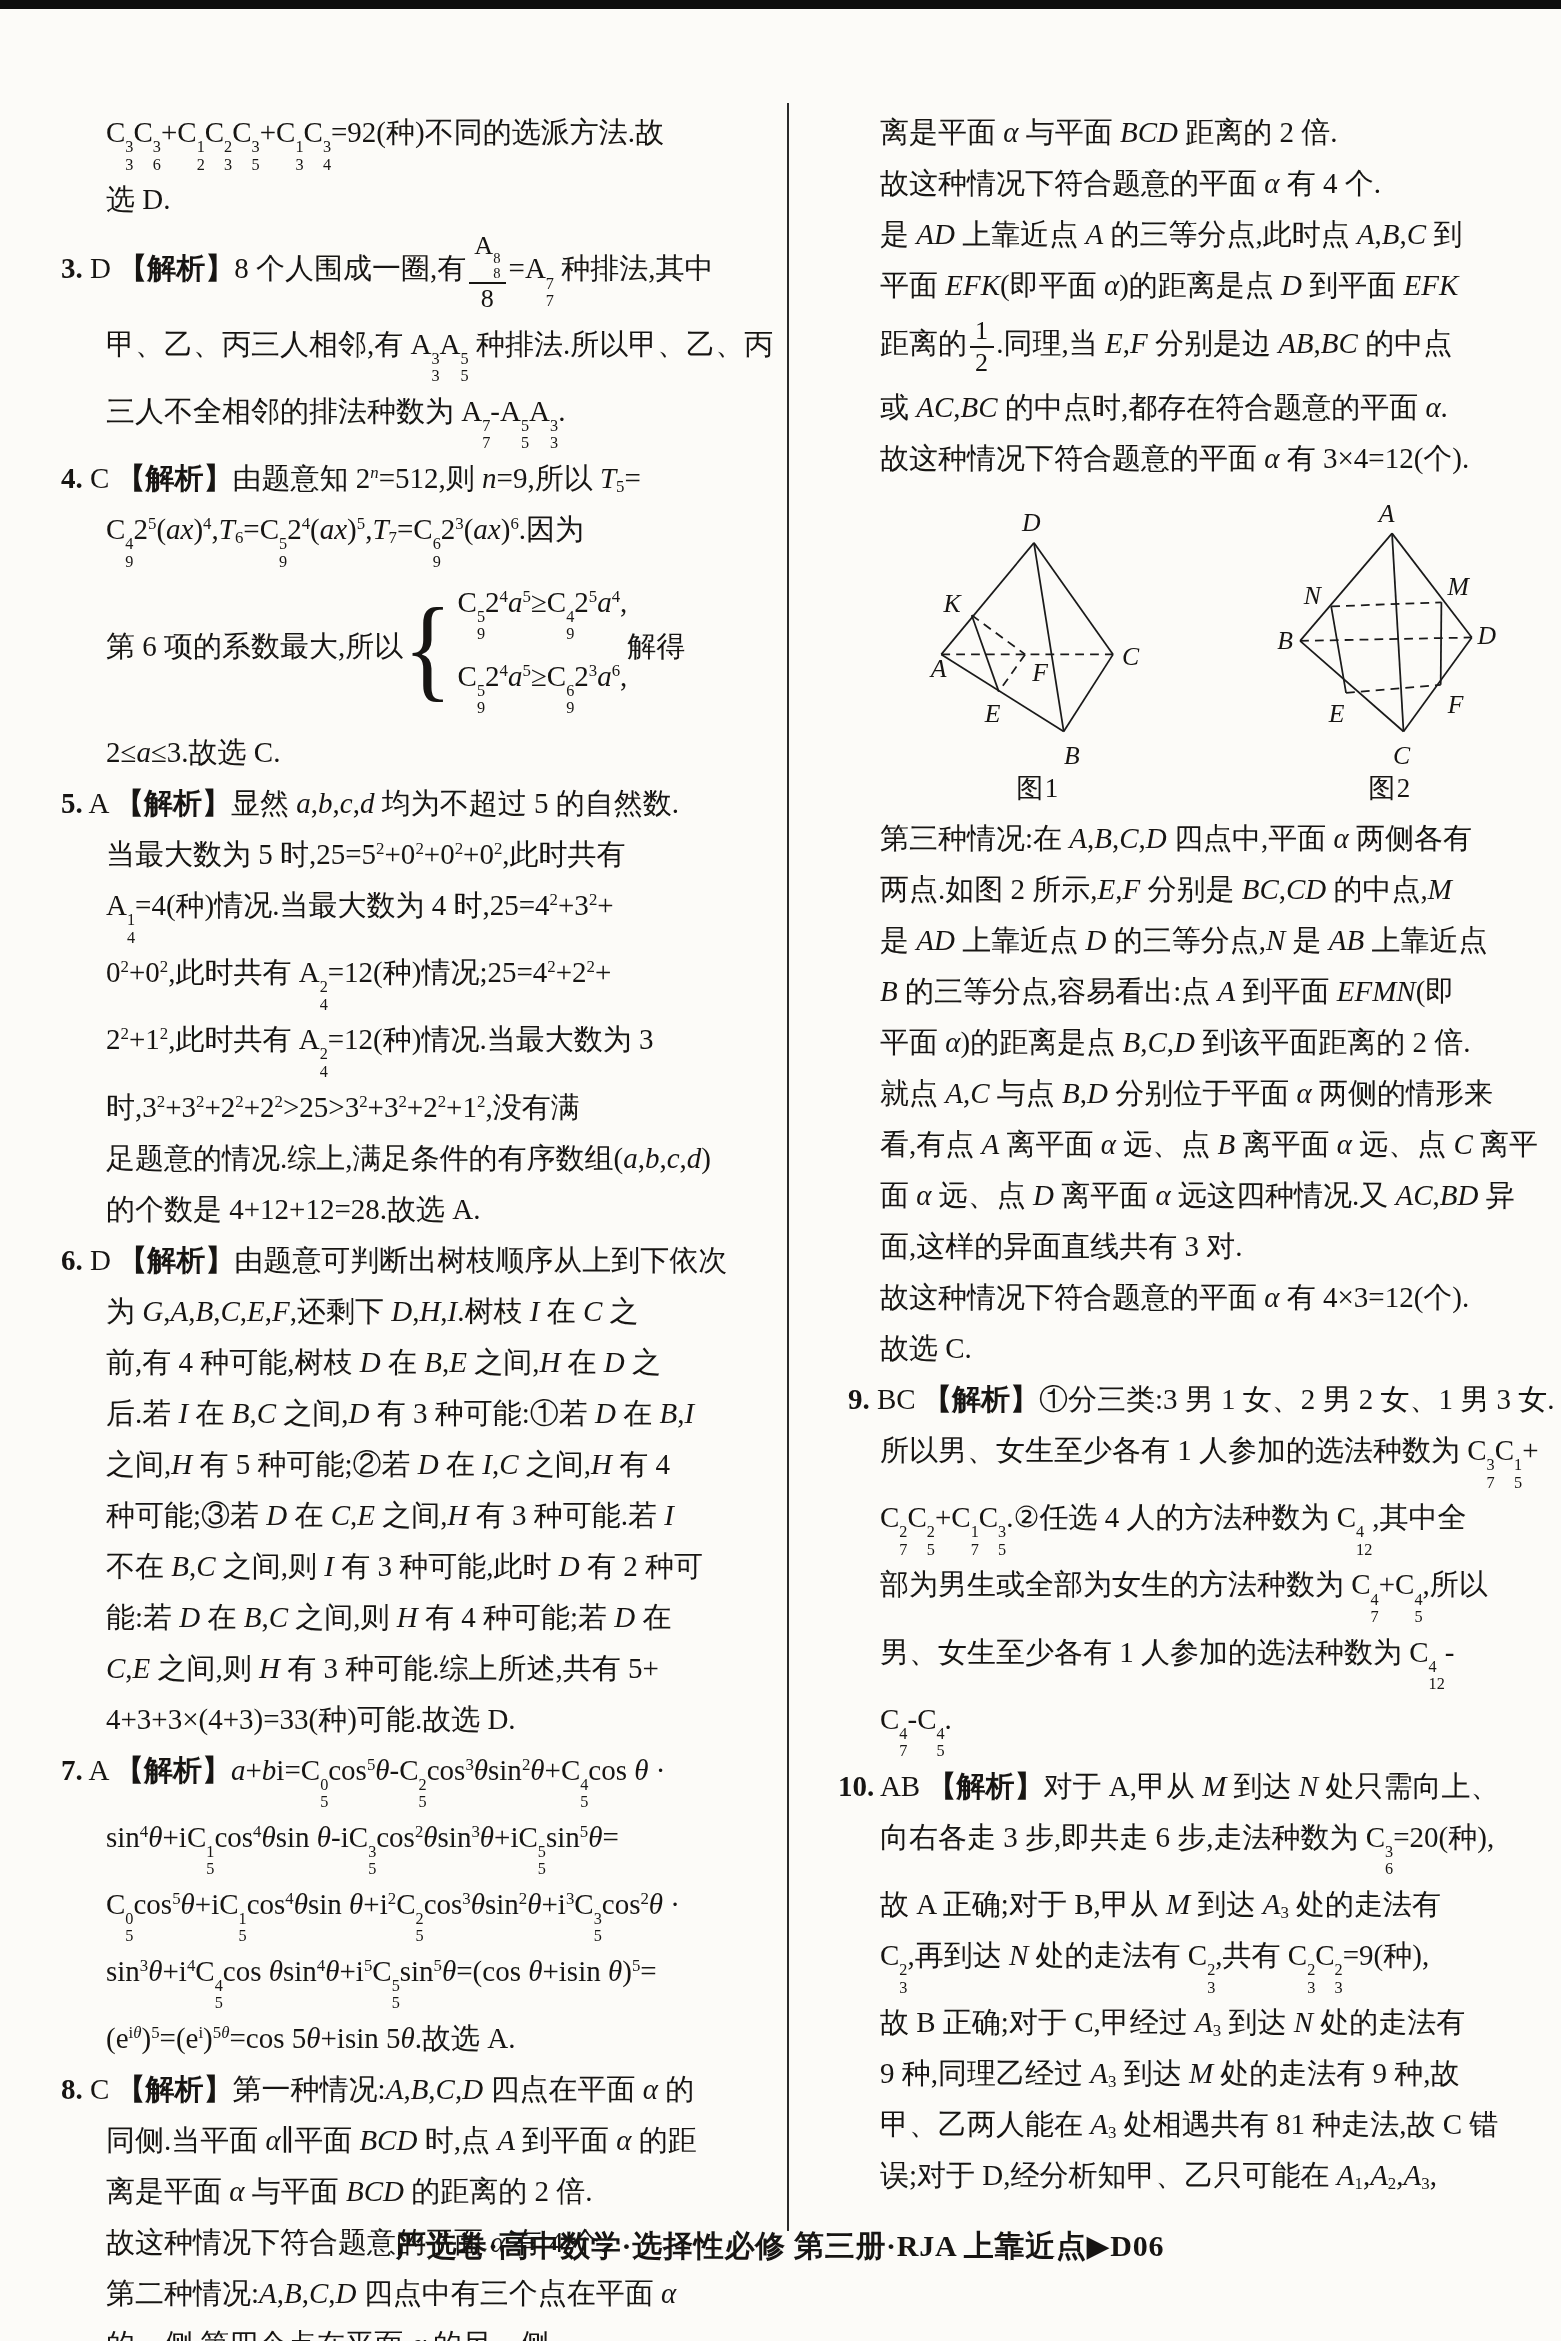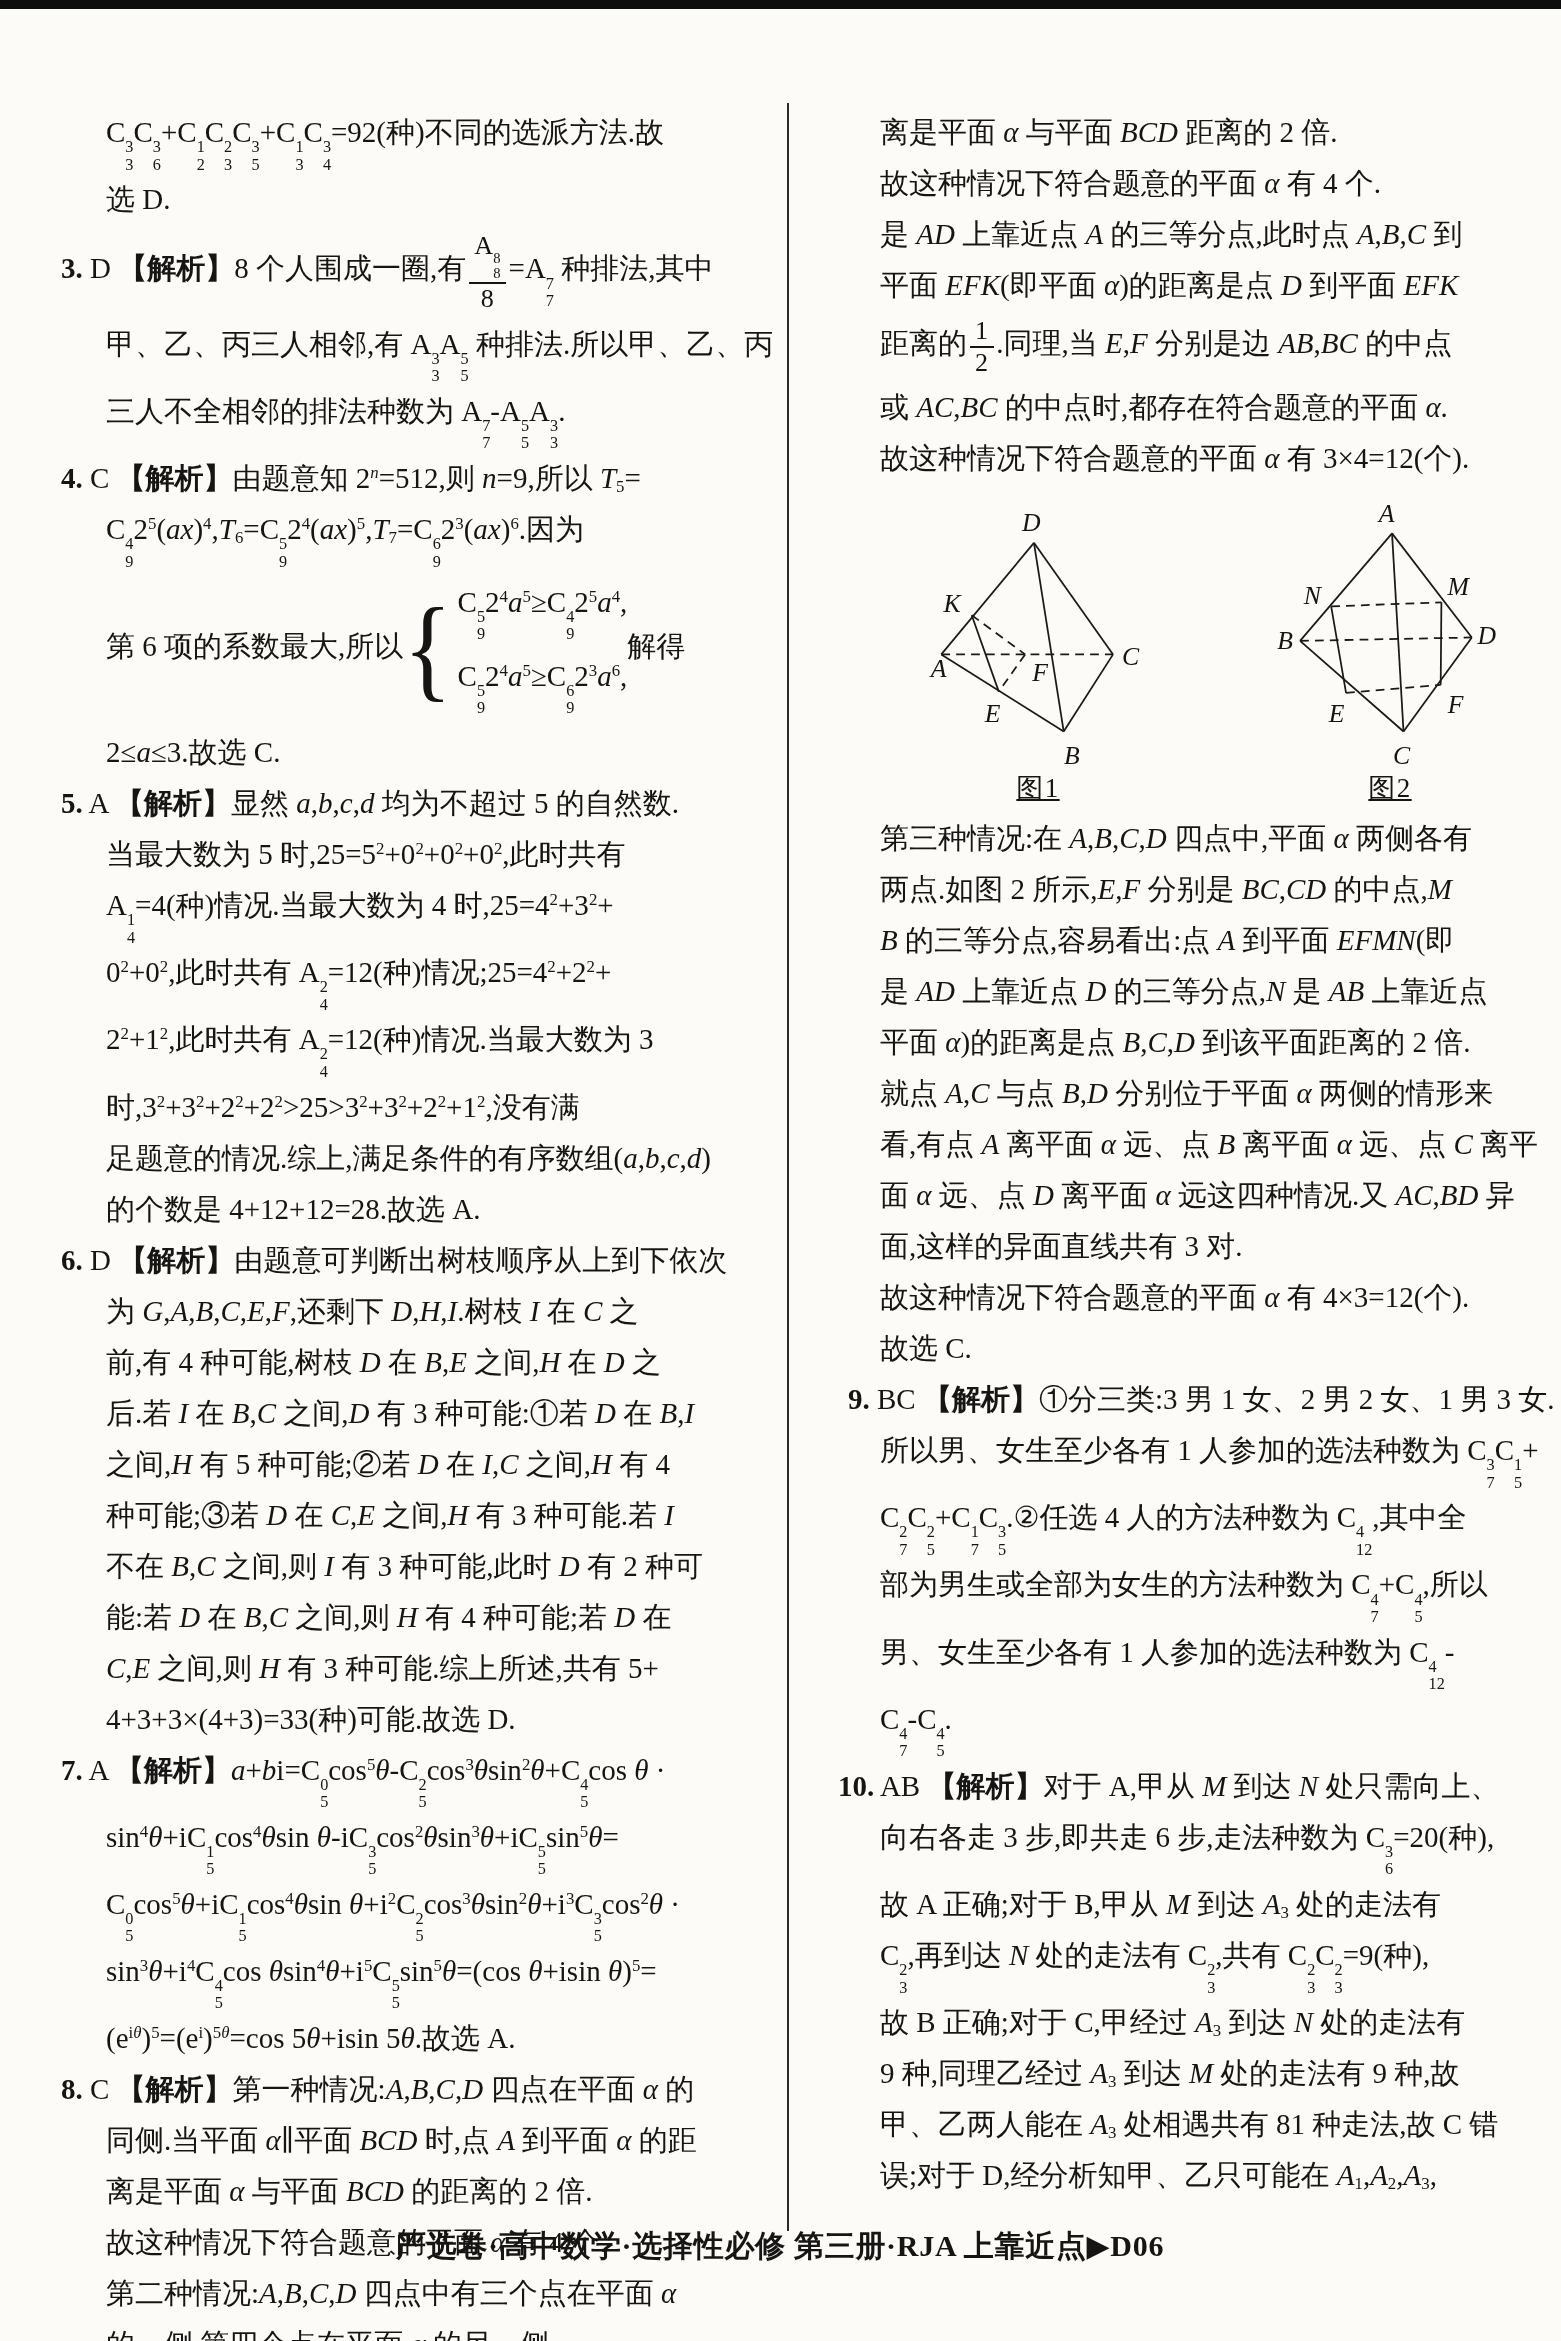--- a/index.html
+++ b/index.html
@@ -34,21 +34,21 @@
   .cr{line-height:42px;}
   .figures{position:relative;height:329px;}
   .fig{position:absolute;top:0;width:210px;}
   #fig1{left:53px;}
   #fig2{left:405px;}
   .fig svg{display:block;overflow:visible;}
   .edge{stroke:#1a1a1a;stroke-width:2.6;fill:none;}
   .edge.dash{stroke-dasharray:13 9;}
   .vlabel{font-family:"Liberation Serif","DejaVu Serif",serif;font-style:italic;
       font-size:38px;fill:#171513;text-anchor:middle;}
-  .fig-caption{text-align:center;font-size:27px;margin-top:1.4px;letter-spacing:1.4px;text-decoration:underline;}
+  .fig-caption{text-align:center;font-size:27px;margin-top:1.4px;letter-spacing:1.4px;}
   .footer{position:absolute;left:396px;top:2226px;font-size:30px;font-weight:bold;
       white-space:nowrap;letter-spacing:0.7px;}
 </style>
 </head>
 <body>
 
 <div class="topbar"></div>
 <div class="divider"></div>
 
 <div class="col" id="col-left">
@@ -271,22 +271,22 @@
           <text x="252" y="338" class="vlabel">F</text>
           <text x="172" y="414" class="vlabel">C</text>
         </svg>
       <div class="fig-caption">图2</div>
     </div>
   </div>
 
   <div id="right-bottom">
       <div class="ln">第三种情况:在 <i>A</i>,<i>B</i>,<i>C</i>,<i>D</i> 四点中,平面 <i>α</i> 两侧各有</div>
       <div class="ln">两点.如图 2 所示,<i>E</i>,<i>F</i> 分别是 <i>BC</i>,<i>CD</i> 的中点,<i>M</i></div>
+      <div class="ln">是 <i>AD</i> 上靠近点 <i>D</i> 的三等分点,<i>N</i> 是 <i>AB</i> 上靠近点</div>
       <div class="ln"><i>B</i> 的三等分点,容易看出:点 <i>A</i> 到平面 <i>EFMN</i>(即</div>
-      <div class="ln">是 <i>AD</i> 上靠近点 <i>D</i> 的三等分点,<i>N</i> 是 <i>AB</i> 上靠近点</div>
       <div class="ln">平面 <i>α</i>)的距离是点 <i>B</i>,<i>C</i>,<i>D</i> 到该平面距离的 2 倍.</div>
       <div class="ln">就点 <i>A</i>,<i>C</i> 与点 <i>B</i>,<i>D</i> 分别位于平面 <i>α</i> 两侧的情形来</div>
       <div class="ln">看,有点 <i>A</i> 离平面 <i>α</i> 远、点 <i>B</i> 离平面 <i>α</i> 远、点 <i>C</i> 离平</div>
       <div class="ln">面 <i>α</i> 远、点 <i>D</i> 离平面 <i>α</i> 远这四种情况.又 <i>AC</i>,<i>BD</i> 异</div>
       <div class="ln">面,这样的异面直线共有 3 对.</div>
       <div class="ln">故这种情况下符合题意的平面 <i>α</i> 有 4×3=12(个).</div>
       <div class="ln">故选 C.</div>
       <div class="ln st"><span class="b">9.</span> BC <span class="b">【解析】</span>①分三类:3 男 1 女、2 男 2 女、1 男 3 女.</div>
       <div class="ln">所以男、女生至少各有 1 人参加的选法种数为 C<span class="ss">
           <span class="ss-t">3</span>

